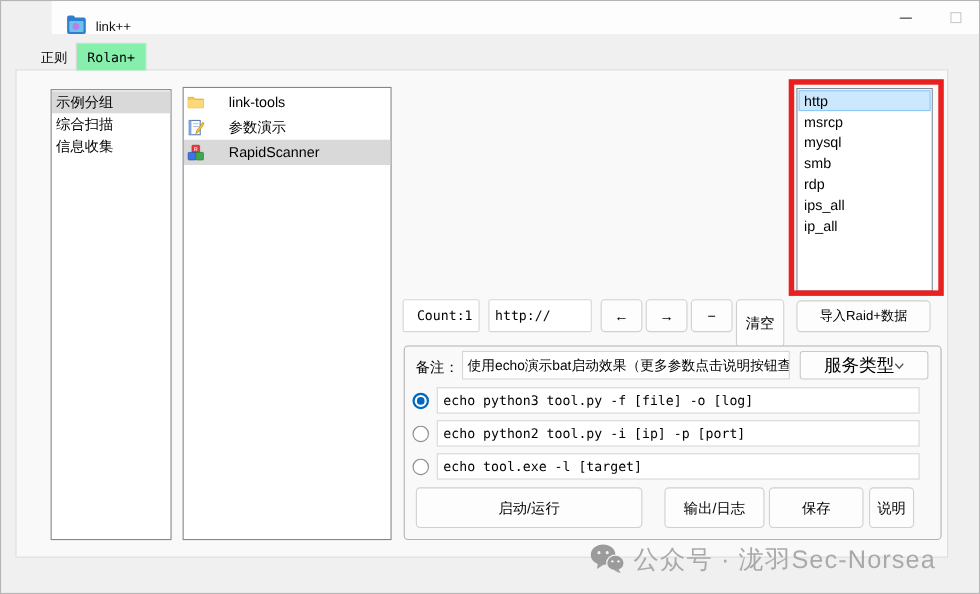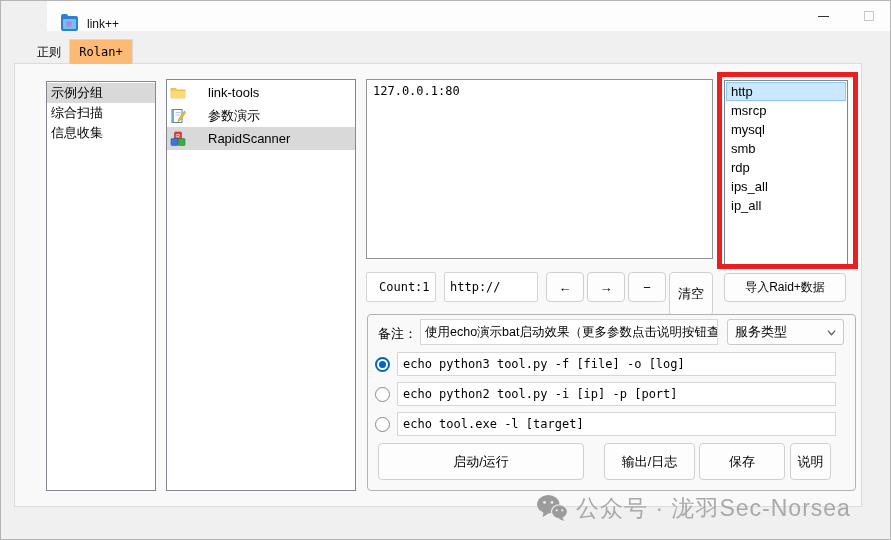--- a/index.html
+++ b/index.html
@@ -21,21 +21,21 @@
   .title-icon .spark { position:absolute; left:5px; top:5px; width:6px; height:6px; border-radius:50%; background:#b97fe8; }
   .title-text { margin-left:9px; font-size:12px; color:#111; }
   .win-controls { position:absolute; right:0; top:0; height:30px; display:flex; }
   .win-btn { width:45px; height:30px; display:flex; align-items:center; justify-content:center; font-size:13px; color:#222; }
   .glyph-min { width:11px; height:0; border-top:1.5px solid #333; display:block; }
   .glyph-max { width:10px; height:10px; border:1px solid #c9c9c9; display:block; }
 
   
   .tab { position:absolute; display:flex; align-items:center; justify-content:center; font-size:12px; color:#000; }
   .tab-inactive { left:28px; top:41px; width:40px; height:21px; }
-  .tab-active { left:68px; top:38px; width:64px; height:25px; background:#fdba74; border:1px solid #d9d9d9; border-bottom:none; z-index:3; }
+  .tab-active { left:68px; top:38px; width:64px; height:25px; background:#86efac; border:1px solid #d9d9d9; border-bottom:none; z-index:3; }
   .tabpage { position:absolute; left:13px; top:62px; width:848px; height:444px; background:#f9f9f9; border:1px solid #dcdcdc; z-index:1; }
 
   
   .listbox { position:absolute; background:#fff; border:1px solid #828790; z-index:2; overflow:hidden; }
   .lb-groups { left:45px; top:80px; width:110px; height:410px; padding-top:1px; }
   .lb-tools  { left:165px; top:78px; width:190px; height:412px; padding-top:1px; }
   .lb-services { left:723px; top:79px; width:124px; height:185px; padding:1px; }
   .li { height:20px; line-height:20px; padding-left:4px; font-size:13px; color:#000; white-space:nowrap; }
   .li.sel-gray { background:#d9d9d9; }
   .tool-li { height:23px; display:flex; align-items:center; gap:22px; padding-left:3px; font-size:13px; }
@@ -59,21 +59,21 @@
   .b-minus { left:627px; top:271px; width:38px; height:30px; }
   .b-clear { left:668px; top:271px; width:44px; height:44px; }
   .b-import { left:723px; top:272px; width:122px; height:29px; font-size:12px; }
 
   
   .groupbox { position:absolute; left:366px; top:313px; width:489px; height:177px; border:1px solid #b2b2b2; border-radius:4px; background:#f9f9f9; z-index:2; }
   .note-label { position:absolute; left:377px; top:324px; font-size:13px; color:#000; z-index:3; }
   .note-input { position:absolute; left:419px; top:318px; width:298px; height:26px; background:#fff; border:1px solid #d6d6d6; z-index:3;
                 display:flex; align-items:center; padding-left:4px; font-size:12.5px; white-space:nowrap; overflow:hidden; }
   .svc-type { position:absolute; left:726px; top:318px; width:117px; height:26px; background:#fdfdfd; border:1px solid #c9c9c9; border-radius:3px; z-index:3;
-              display:flex; align-items:center; justify-content:space-between; padding:0 7px; font-size:13px; }
+              display:flex; align-items:center; justify-content:space-between; padding:0 21px; font-size:16px; }
   .chev { width:9px; height:9px; }
   .radio-row-input { position:absolute; left:396px; width:439px; height:24px; background:#fff; border:1px solid #d6d6d6; z-index:3;
                      display:flex; align-items:center; padding-left:5px; font-size:12px; white-space:nowrap; overflow:hidden; }
   .radio { position:absolute; left:374px; width:15px; height:15px; border-radius:50%; background:#fff; border:1px solid #8a8a8a; z-index:3; }
   .radio.on { border:2px solid #0067c0; }
   .radio.on::after { content:''; position:absolute; inset:2px; border-radius:50%; background:#0067c0; }
   .r1 { top:356px; } .r2 { top:386px; } .r3 { top:416px; }
   .i1 { top:351px; } .i2 { top:381px; } .i3 { top:411px; }
   .b-run    { left:377px; top:442px; width:206px; height:37px; }
   .b-output { left:603px; top:442px; width:91px;  height:37px; }
@@ -144,21 +144,20 @@
       <svg class="icon16" viewBox="0 0 16 16">
         <rect x="4.5" y="1" width="7" height="7" rx="1" fill="#e23c3c" stroke="#9e1f1f" stroke-width="0.5"></rect>
         <rect x="1" y="7.5" width="7" height="7" rx="1" fill="#3c74e2" stroke="#1f49a0" stroke-width="0.5"></rect>
         <rect x="8" y="7.5" width="7" height="7" rx="1" fill="#3ca94e" stroke="#1f6e2e" stroke-width="0.5"></rect>
         <text x="8" y="6.6" font-size="5" fill="#fff" text-anchor="middle" font-family="sans-serif">R</text>
       </svg>
       <span>RapidScanner</span>
     </div>
   </div>
 
-  <div class="target-area mono">127.0.0.1:80</div>
 
   <div class="listbox lb-services">
     <div class="svc-li sel-blue">http</div>
     <div class="svc-li">msrcp</div>
     <div class="svc-li">mysql</div>
     <div class="svc-li">smb</div>
     <div class="svc-li">rdp</div>
     <div class="svc-li">ips_all</div>
     <div class="svc-li">ip_all</div>
   </div>

